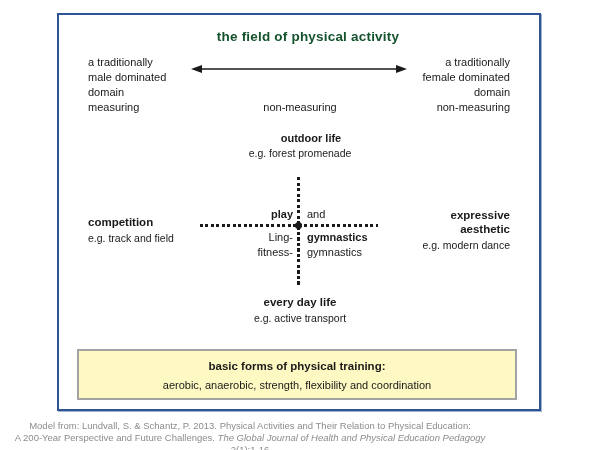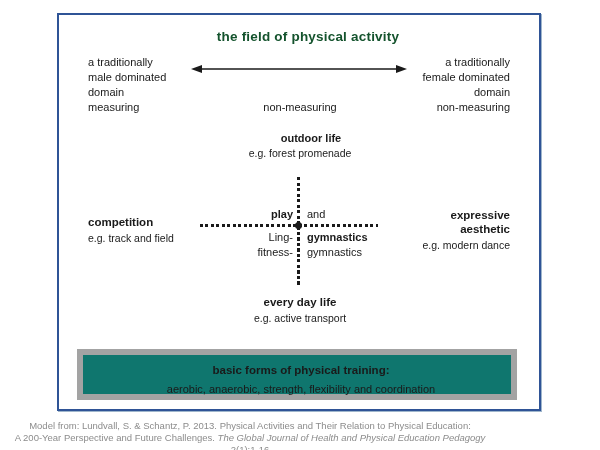--- a/index.html
+++ b/index.html
@@ -46,21 +46,21 @@
   .row3{top:245px;}
   .competition-label{top:216px;font-size:11.5px;}
   .competition-ex{top:231px;}
   .expr1{top:209px;font-size:11.5px;}
   .expr2{top:223px;font-size:11.5px;}
   .expr-ex{top:238px;}
   .everyday-label{top:296px;font-size:11.5px;}
   .everyday-ex{top:311px;}
   .training-box{
     left:77px;top:349px;width:440px;height:51px;
-    background:#0f766e;border:6px solid #a3a3a3;box-sizing:border-box;
+    background:#fef9c3;border:2px solid #a3a3a3;box-sizing:border-box;
   }
   .training-title{left:0;top:9px;width:436px;text-align:center;font-weight:bold;font-size:11.5px;}
   .training-items{left:0;top:28px;width:436px;text-align:center;font-size:11px;}
   .citation{
     left:0;top:420px;width:500px;text-align:center;
     color:#8c8c8c;font-size:9.5px;line-height:12px;
   }
   .italic{font-style:italic;}
 </style>
 </head>

